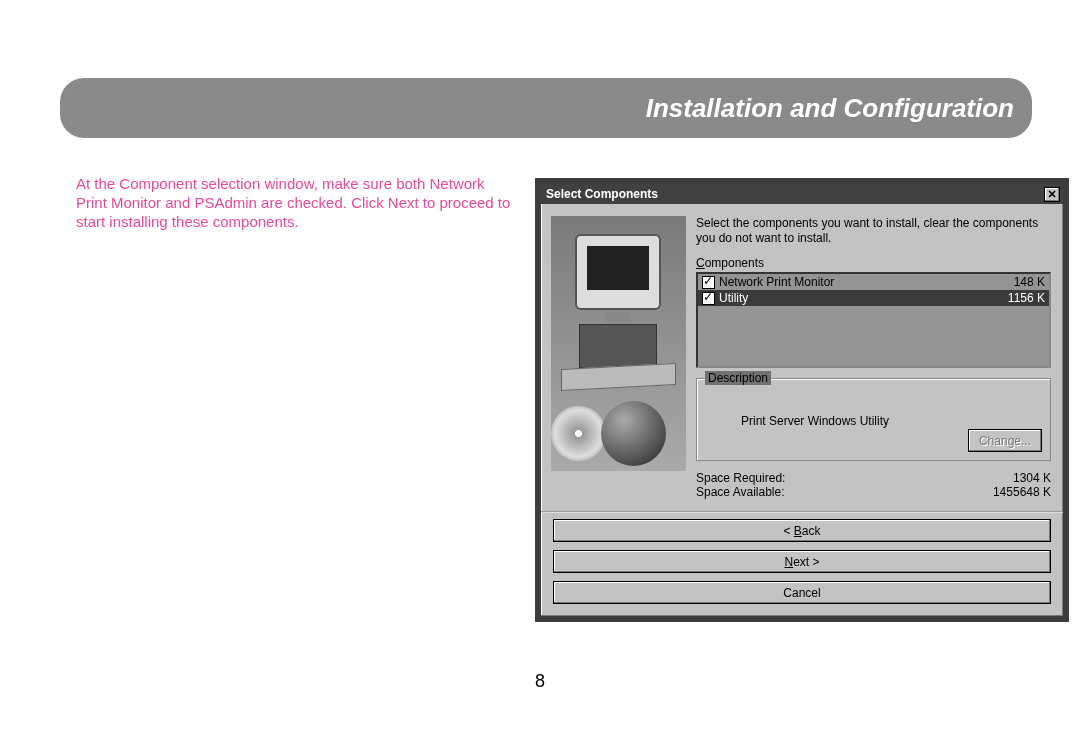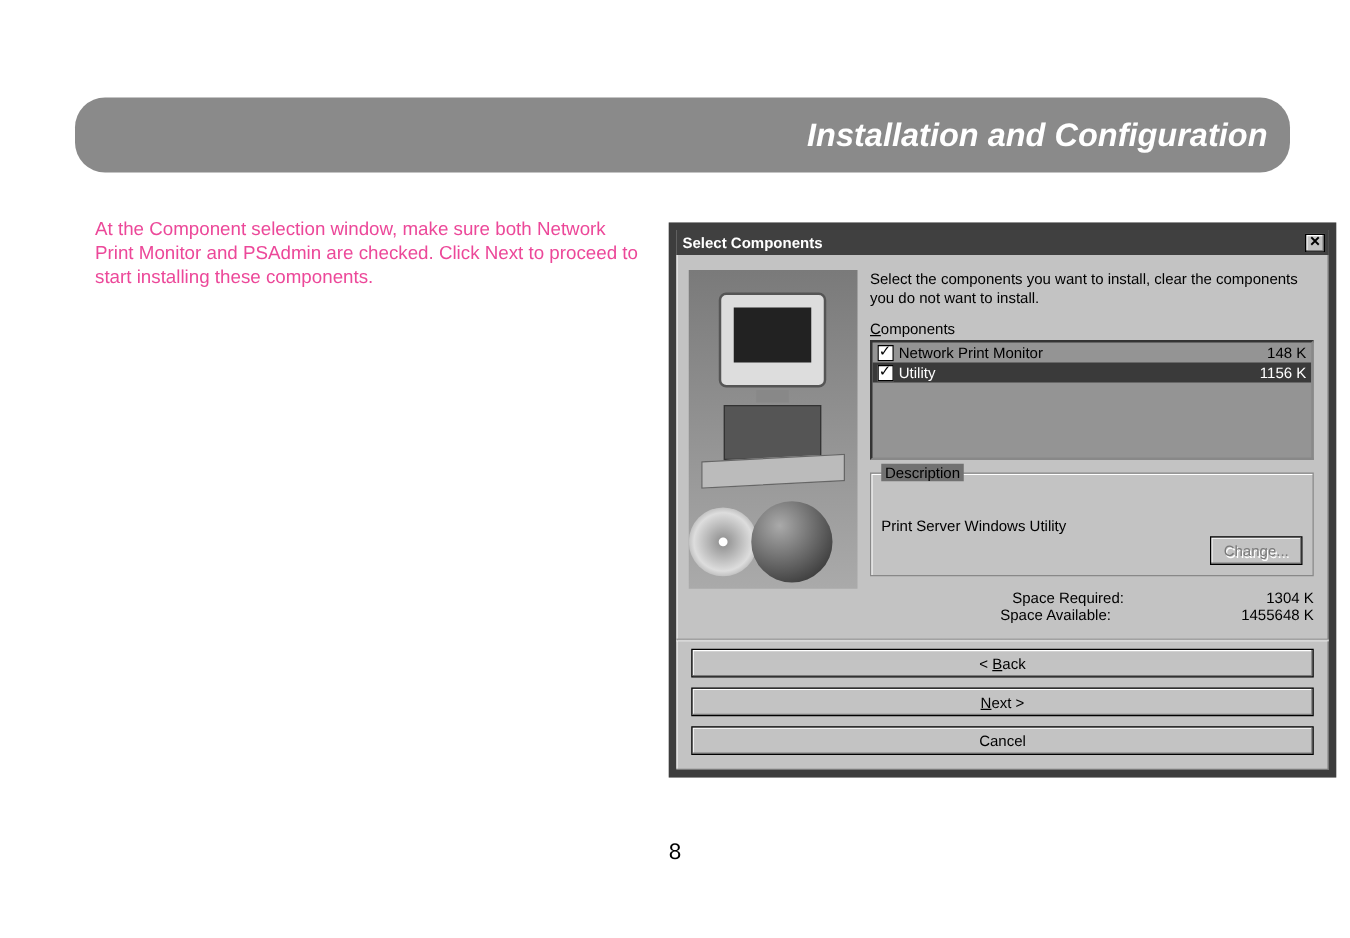--- a/index.html
+++ b/index.html
@@ -140,33 +140,33 @@
     box-shadow: inset 1px 1px 0 #fff;
     margin-top: 10px;
     padding: 10px 8px 8px 8px;
     position: relative;
   }
   .groupbox .legend {
     position: absolute; top:-8px; left:8px;
     background:#8b5cf6; padding:0 3px; font-size:12px;
   }
   .desc-row { display:flex; align-items:center; }
-  .desc-text { flex:1; }
+  .desc-text { flex:1;margin-left:36px; }
   .btn {
     min-width: 74px; height:23px;
     background:#c3c3c3;
     border:1px solid #000;
     box-shadow: inset -1px -1px 0 #7a7a7a, inset 1px 1px 0 #fff;
     font: 12px "MS Sans Serif", Tahoma, sans-serif;
     color:#000; padding: 0 10px;
   }
   .btn.disabled { color:#7a7a7a; text-shadow: 1px 1px 0 #fff; margin-top: 40px; }
   .space-block { margin-top: 10px; font-size:12px; }
   .space-row { display:flex; }
-  .space-row .k { flex:1;text-align:center; }
+  .space-row .k { flex:1; }
 
   .dialog-footer {
     padding: 6px 12px 12px 12px;
     display:flex; justify-content:flex-end; gap:8px;
     font-family: "MS Sans Serif", Tahoma, sans-serif;
     flex-direction: column;
   }
   .dialog-footer .btn { min-width: 78px; }
   .dialog hr.sep {
     border:0; height:2px;

